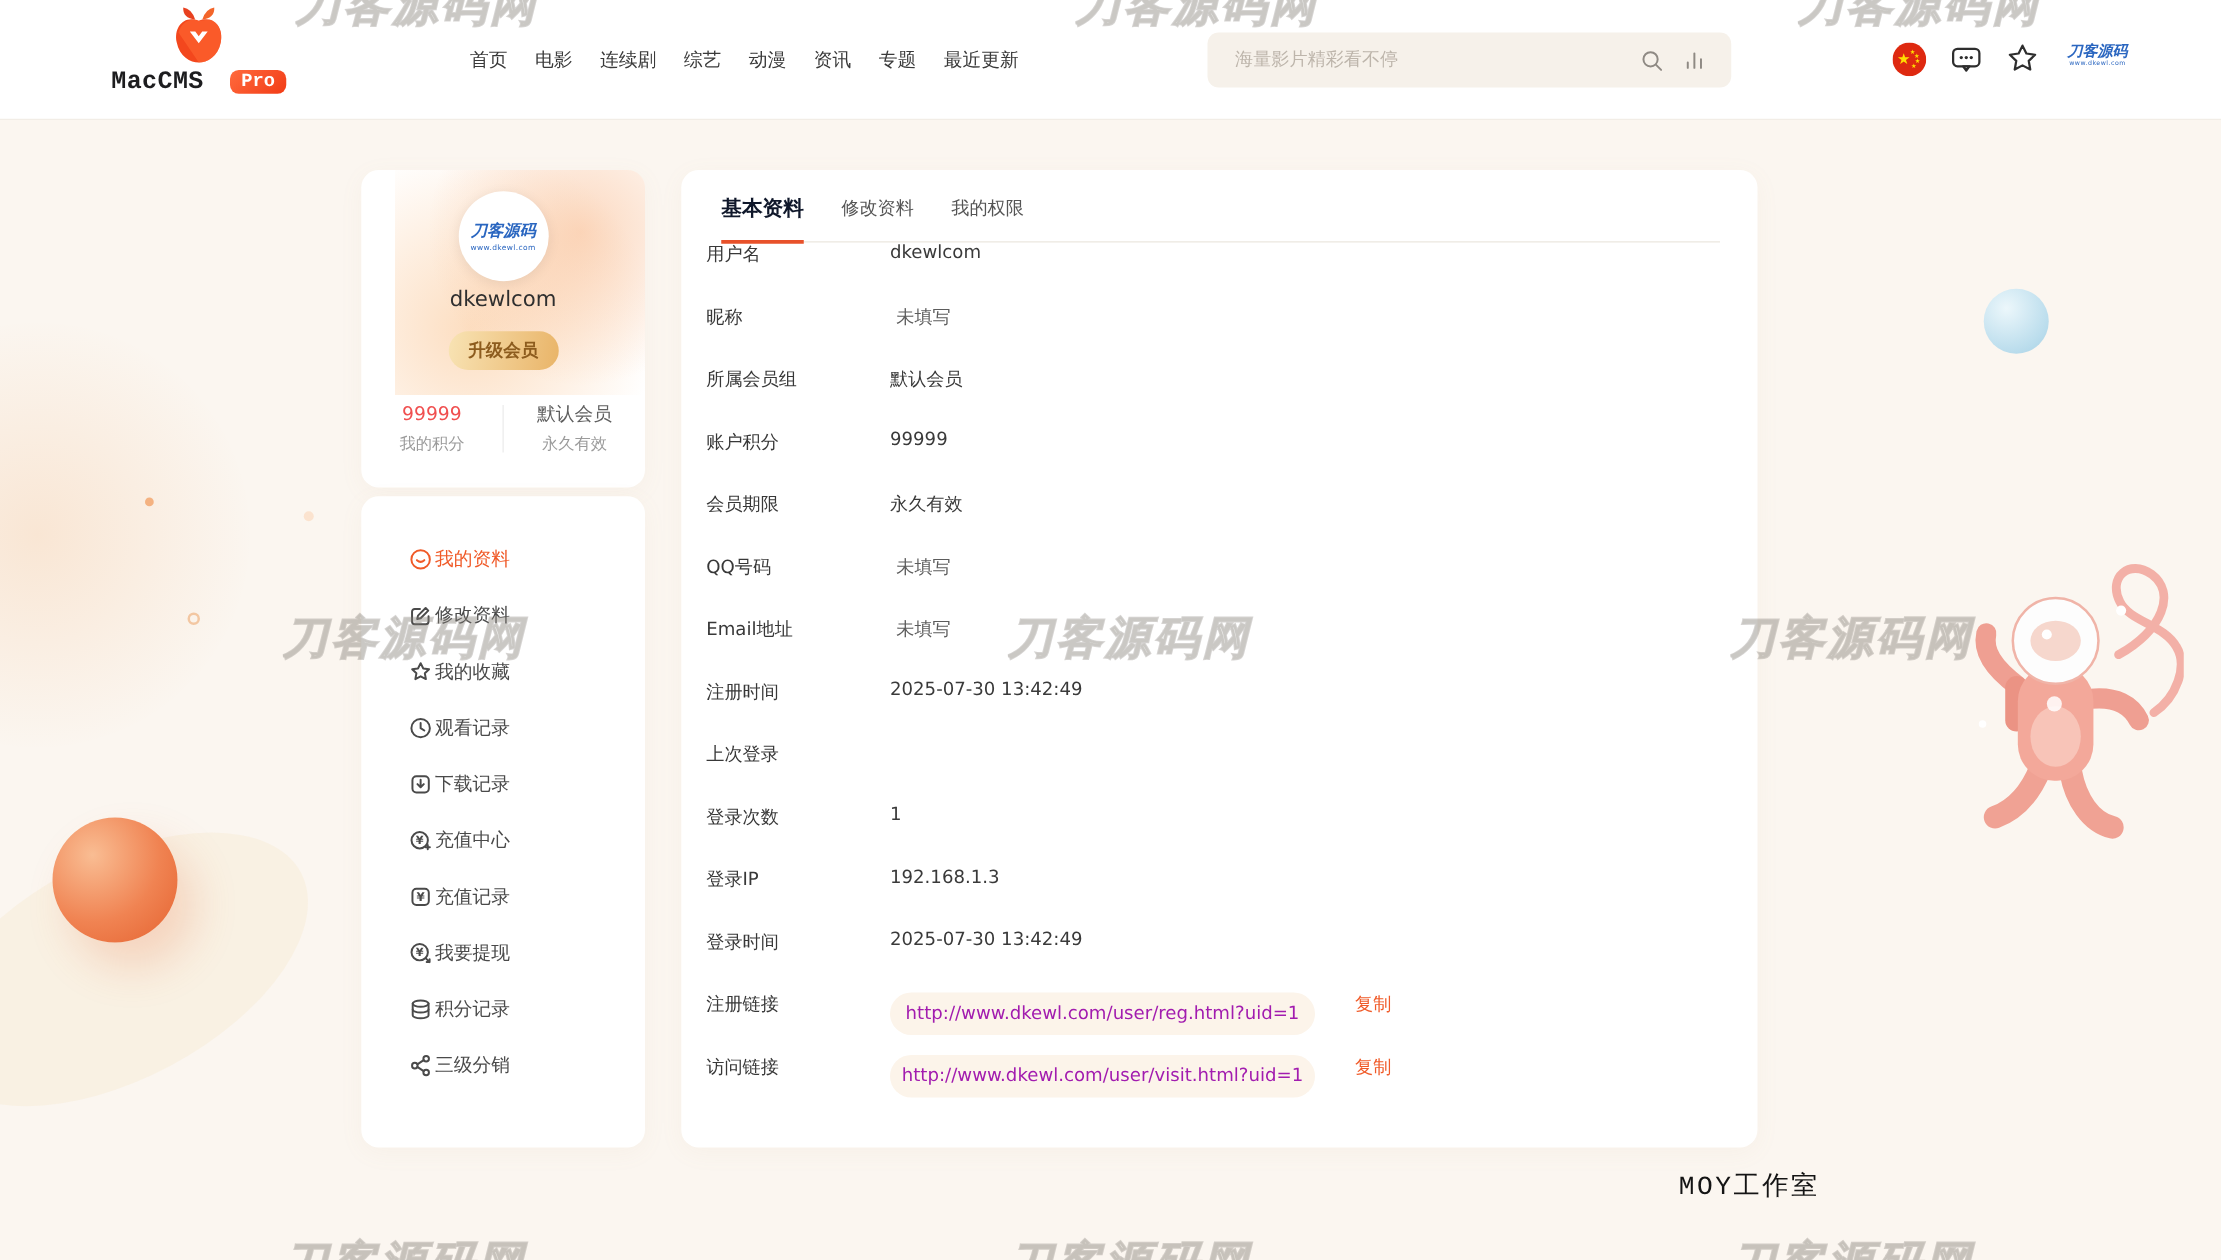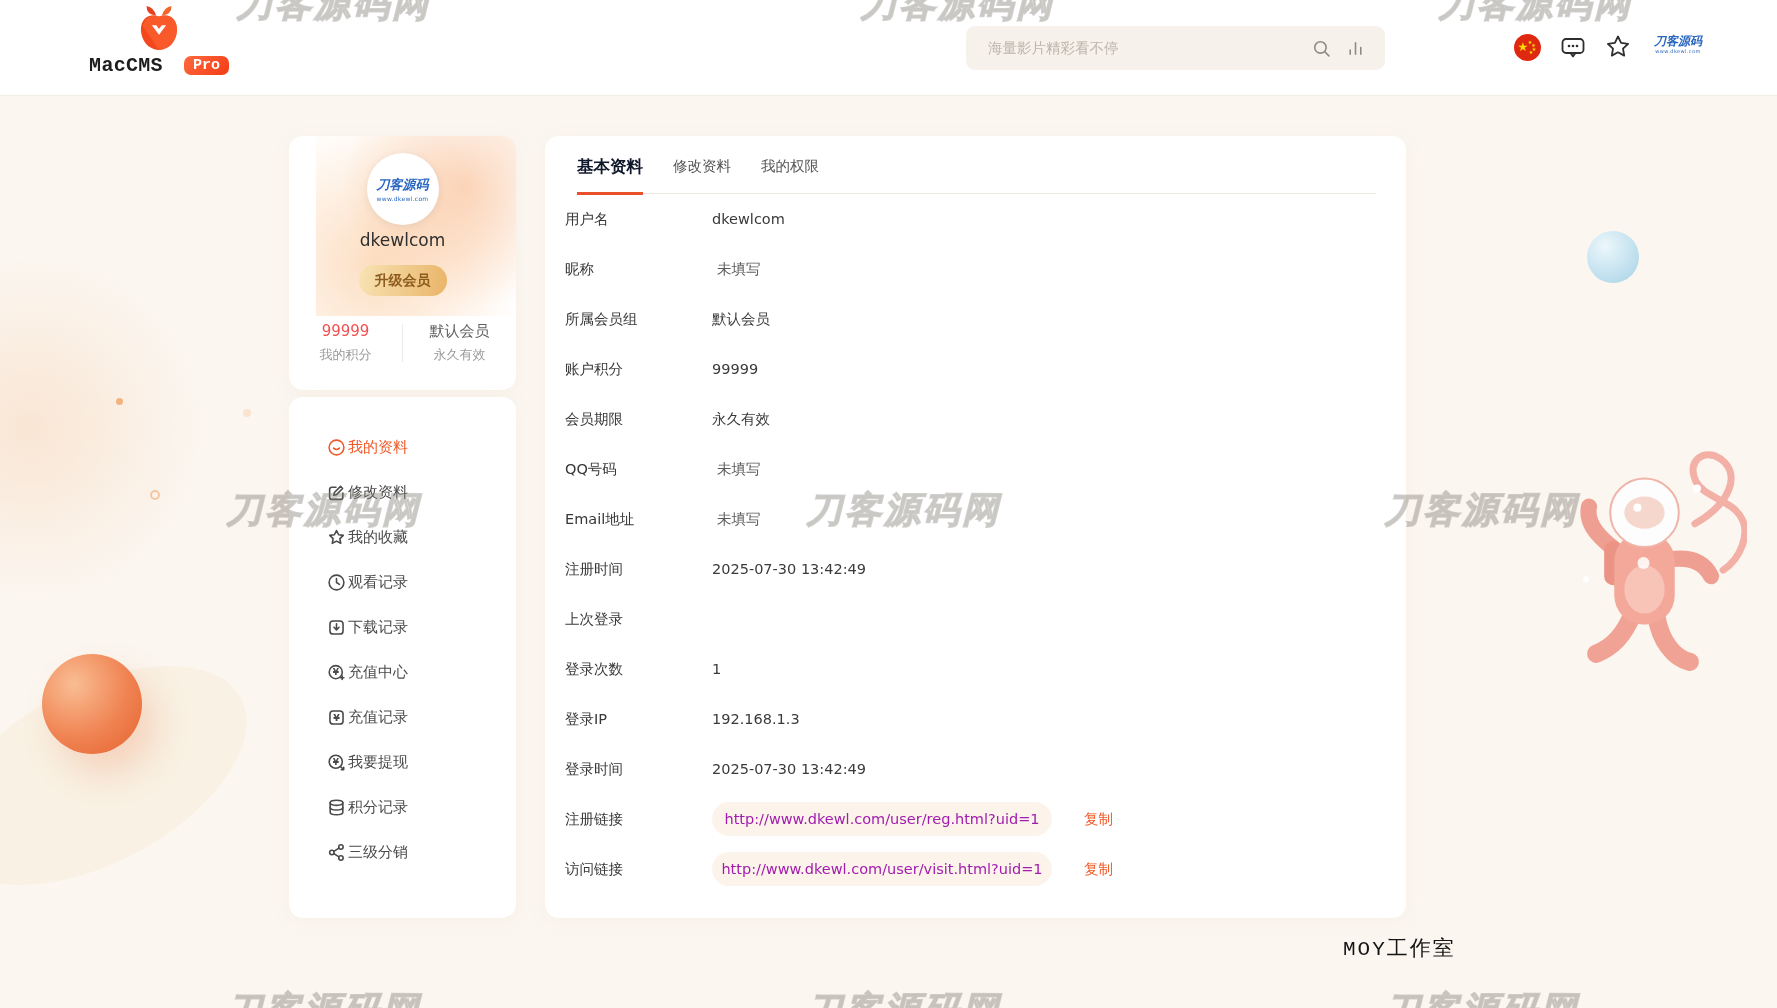--- a/index.html
+++ b/index.html
@@ -85,21 +85,21 @@
   .menu-item svg { width:19px; height:19px; flex:0 0 19px; }
   .menu-item.active { color:#f05a28; }
 
   .main-card { left:545px; top:136px; width:861px; height:782px; }
   .tabs { display:flex; gap:30px; align-items:flex-end; margin:0 30px 0 32px; height:58px;
     border-bottom:1px solid #ece7e0; }
   .tab { font-size:14.5px; color:#555; padding-bottom:17px; cursor:pointer; }
   .tab.active { font-size:16.5px; color:#0f172a; font-weight:600; border-bottom:3px solid #e8512a;
     margin-bottom:-2px; padding-bottom:14px; }
   .rows { padding:0 30px 0 20px; }
-  .row { height:50px; display:flex; align-items:center; }
+  .row { height:50px; display:flex; }
   .row-label { width:147px; font-size:14.5px; color:#383838; flex:0 0 147px; }
   .row-value { font-size:14.5px; color:#3a3a3a; }
   .row-value.muted { color:#5c5c5c; padding-left:5px; }
   .link-pill { width:340px; height:34px; border:none; border-radius:17px; background:#fcf4ea;
     text-align:center; font-size:14.5px; color:#a21caf; outline:none; font-family:inherit; }
   .copy-btn { margin-left:32px; color:#f05a28; font-size:14.5px; cursor:pointer; text-decoration:none; }
 
   .footer-studio { position:absolute; left:1343px; top:934px; z-index:10;
     font-family:Liberation Mono, monospace; font-size:21px; color:#141414; letter-spacing:2px; }
 
@@ -153,20 +153,30 @@
         <path d="M22,12 C9,7 1,18 3.5,30 C5.8,42 15,47 22,47 C29,47 38.2,42 40.5,30 C43,18 35,7 22,12 Z" fill="#f3471d"></path>
         <path d="M22,12 C14,9 7,14 5,22 L22,47 C29,47 38.2,42 40.5,30 C42,22 39,13 31,11 Z" fill="#ff6a33" opacity=".55"></path>
         <path d="M14.5,21 l7.5,10 7.5,-10 -4.6,0 -2.9,4.1 -2.9,-4.1 z" fill="#ffffff"></path>
       </svg>
       <div class="logo-line">
         <span class="logo-text">MacCMS</span>
         <span class="logo-badge">Pro</span>
       </div>
     </div>
 
+    <nav>
+      <a class="nav-item">首页</a>
+      <a class="nav-item">电影</a>
+      <a class="nav-item">连续剧</a>
+      <a class="nav-item">综艺</a>
+      <a class="nav-item">动漫</a>
+      <a class="nav-item">资讯</a>
+      <a class="nav-item">专题</a>
+      <a class="nav-item">最近更新</a>
+    </nav>
 
     <div class="search">
       <input placeholder="海量影片精彩看不停" style="">
       <div class="search-icons">
         <svg width="19" height="19" viewBox="0 0 18 18" style="color:#8f8a84">
           <circle class="icon-stroke" cx="8" cy="8" r="5.4"></circle>
           <path class="icon-stroke" d="M12.2,12.2 L16,16"></path>
         </svg>
         <svg width="19" height="19" viewBox="0 0 18 18" style="color:#8f8a84">
           <path class="icon-stroke" d="M4,14.5 V10.5 M9,14.5 V3.5 M14,14.5 V8"></path>

